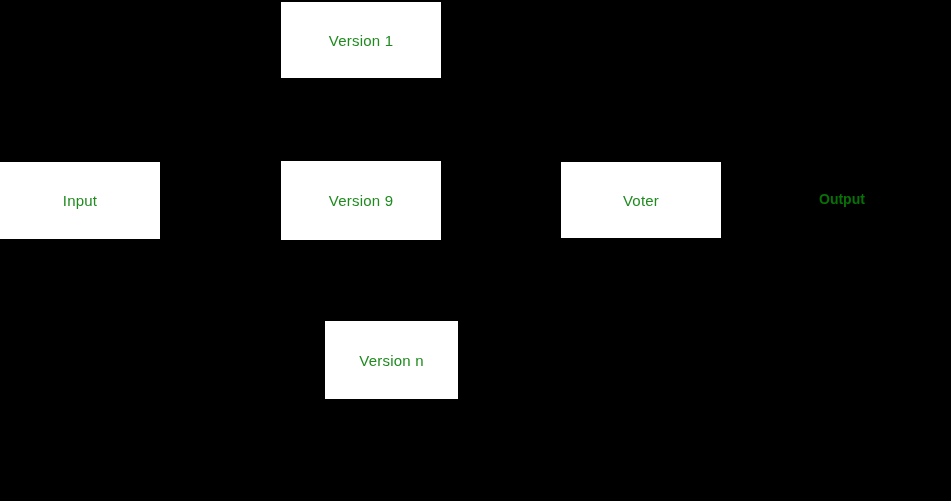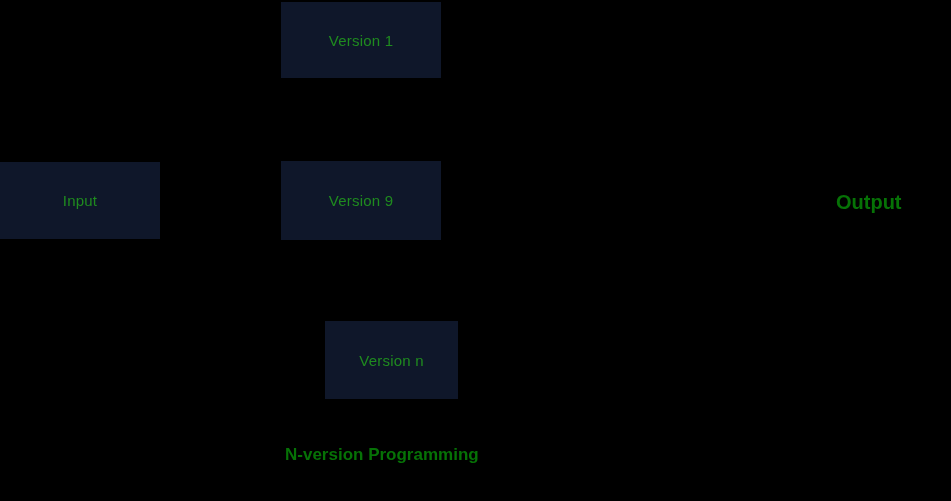--- a/index.html
+++ b/index.html
@@ -10,21 +10,21 @@
   .canvas {
     position: relative;
     width: 951px;
     height: 501px;
     background: #000000;
     overflow: hidden;
     font-family: "Liberation Sans", "DejaVu Sans", sans-serif;
   }
   .node-box {
     position: absolute;
-    background: #0f172a;
+    background: #ffffff;
     display: flex;
     align-items: center;
     justify-content: center;
   }
   .node-label {
     color: #1f8b1f;
     font-size: 15px;
     font-weight: 400;
     letter-spacing: 0.2px;
   }
@@ -32,23 +32,23 @@
   .box-version1  { left: 281px; top: 2px;   width: 160px; height: 76px; }
   .box-version2  { left: 281px; top: 161px; width: 160px; height: 79px; }
   .box-versionn  { left: 281px; top: 321px; width: 133px; height: 78px; margin-left: 44px; }
   .box-voter     { left: 561px; top: 162px; width: 160px; height: 76px; }
   .free-label {
     position: absolute;
     color: #067206;
     font-weight: 700;
   }
   .output-label {
-    left: 836px;
+    left: 819px;
     top: 191px;
-    font-size: 20px;
+    font-size: 14px;
     text-align: right;
   }
   .caption-label {
     left: 285px;
     top: 445px;
     font-size: 17px;
   }
 </style>
 </head>
 <body>
@@ -64,18 +64,20 @@
   </div>
 
   <div class="node-box box-version2">
     <span class="node-label">Version 9</span>
   </div>
 
   <div class="node-box box-versionn">
     <span class="node-label">Version n</span>
   </div>
 
+  <div class="node-box box-voter">
+    <span class="node-label">Voter</span>
+  </div>
 
   <div class="free-label output-label">Output</div>
 
-  <div class="free-label caption-label">N-version Programming</div>
 
 </div>
 
 </body></html>

